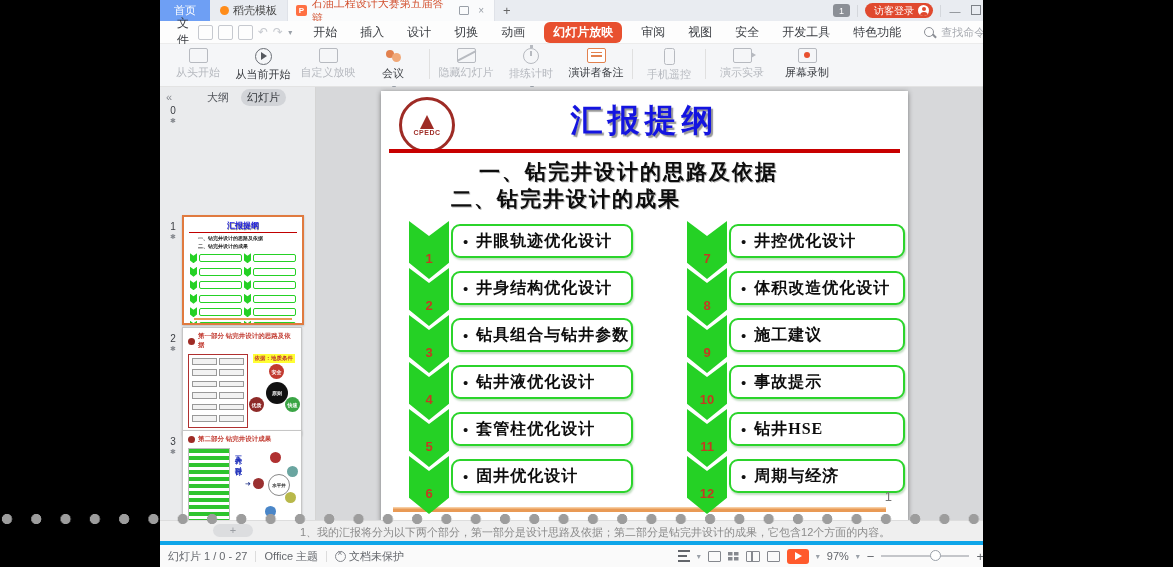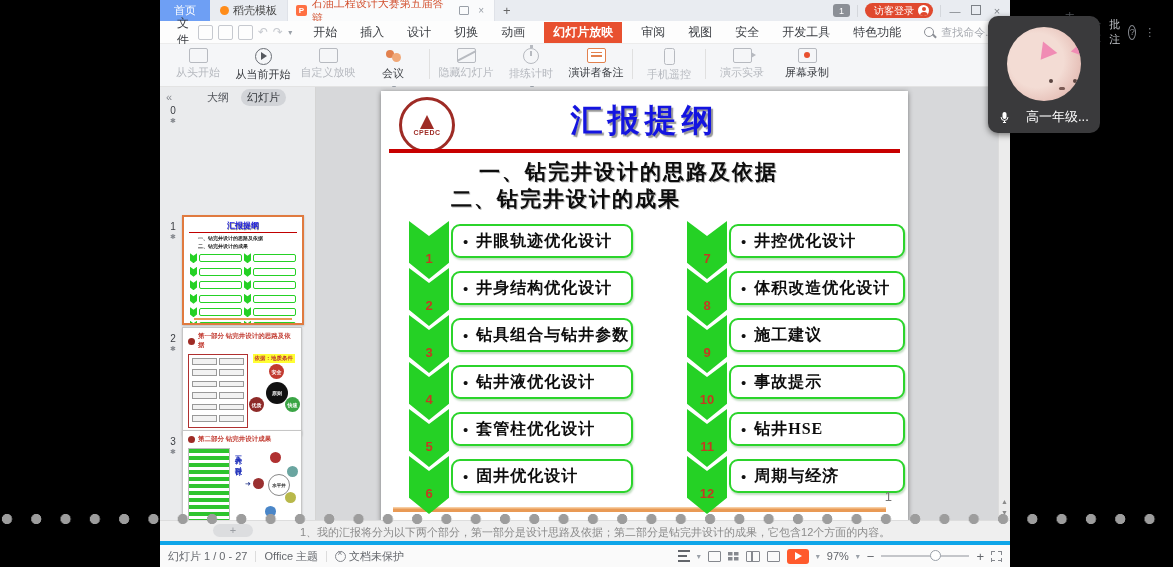--- a/index.html
+++ b/index.html
@@ -1,16 +1,16 @@
 <!DOCTYPE html>
 <html><head>
 <meta charset="utf-8">
 <style>
   html,body{margin:0;padding:0;background:#000;}
-  .stage{position:relative;width:1173px;height:567px;background:#000;overflow:hidden;
+  .stage{position:relative;width:983px;height:567px;background:#000;overflow:hidden;
          font-family:"Liberation Sans","DejaVu Sans",sans-serif;-webkit-font-smoothing:antialiased;}
   
   .window{position:absolute;left:160px;top:0;width:850px;height:567px;background:#fff;
           display:flex;flex-direction:column;z-index:1;}
   
   .tabbar{height:21px;background:#e9ecf1;display:flex;align-items:stretch;font-size:11px;flex:0 0 auto;}
   .tab-home{background:#6e9ff4;color:#fff;padding:0 14px;display:flex;align-items:center;}
   .tab-docer{display:flex;align-items:center;gap:4px;padding:0 10px;color:#444;}
   .docer-dot{width:9px;height:9px;border-radius:50%;background:#ff8c1a;}
   .tab-doc{background:#fafbfc;border-left:1px solid #dfe2e8;border-right:1px solid #dfe2e8;
@@ -34,21 +34,21 @@
   
   .menubar{height:22px;background:#fdfdfd;border-bottom:1px solid #ececec;display:flex;align-items:center;
            font-size:12px;color:#3a3d42;padding:0 8px;gap:9px;flex:0 0 auto;}
   .hamb{width:11px;height:9px;border-top:1.6px solid #5a5e64;border-bottom:1.6px solid #5a5e64;position:relative;}
   .hamb::after{content:'';position:absolute;left:0;right:0;top:2.7px;height:1.6px;background:#5a5e64;}
   .file-group{display:flex;align-items:center;gap:5px;}
   .qi{width:13px;height:13px;border:1.3px solid #c6c9cf;border-radius:2px;}
   .uglyph{color:#c6c9cf;font-size:12px;line-height:1;}
   .menu-tabs{display:flex;align-items:center;gap:15px;margin-left:8px;}
   .mtab{padding:1px 4px;white-space:nowrap;}
-  .mtab.active{background:#e8502f;color:#fff;border-radius:0;padding:2px 9px;font-weight:bold;}
+  .mtab.active{background:#e8502f;color:#fff;border-radius:6px;padding:2px 9px;font-weight:bold;}
   .search-box{display:flex;align-items:center;gap:5px;margin-left:10px;}
   .mag{width:8px;height:8px;border:1.4px solid #8d9097;border-radius:50%;position:relative;}
   .mag::after{content:'';position:absolute;width:5px;height:1.6px;background:#8d9097;transform:rotate(45deg);right:-4px;bottom:-1px;}
   .search-box input{border:none;outline:none;background:transparent;font-size:11px;width:92px;color:#333;}
   .search-box input::placeholder{color:#a7aab0;}
   .menu-right{margin-left:auto;display:flex;align-items:center;gap:8px;font-size:11px;color:#55585e;}
   .cloud{font-size:12px;color:#8d9097;}
   .muted{color:#c3c6cb;}
   .help-circ{width:13px;height:13px;border:1.2px solid #85888e;border-radius:50%;font-size:9px;
              display:flex;align-items:center;justify-content:center;color:#85888e;}

